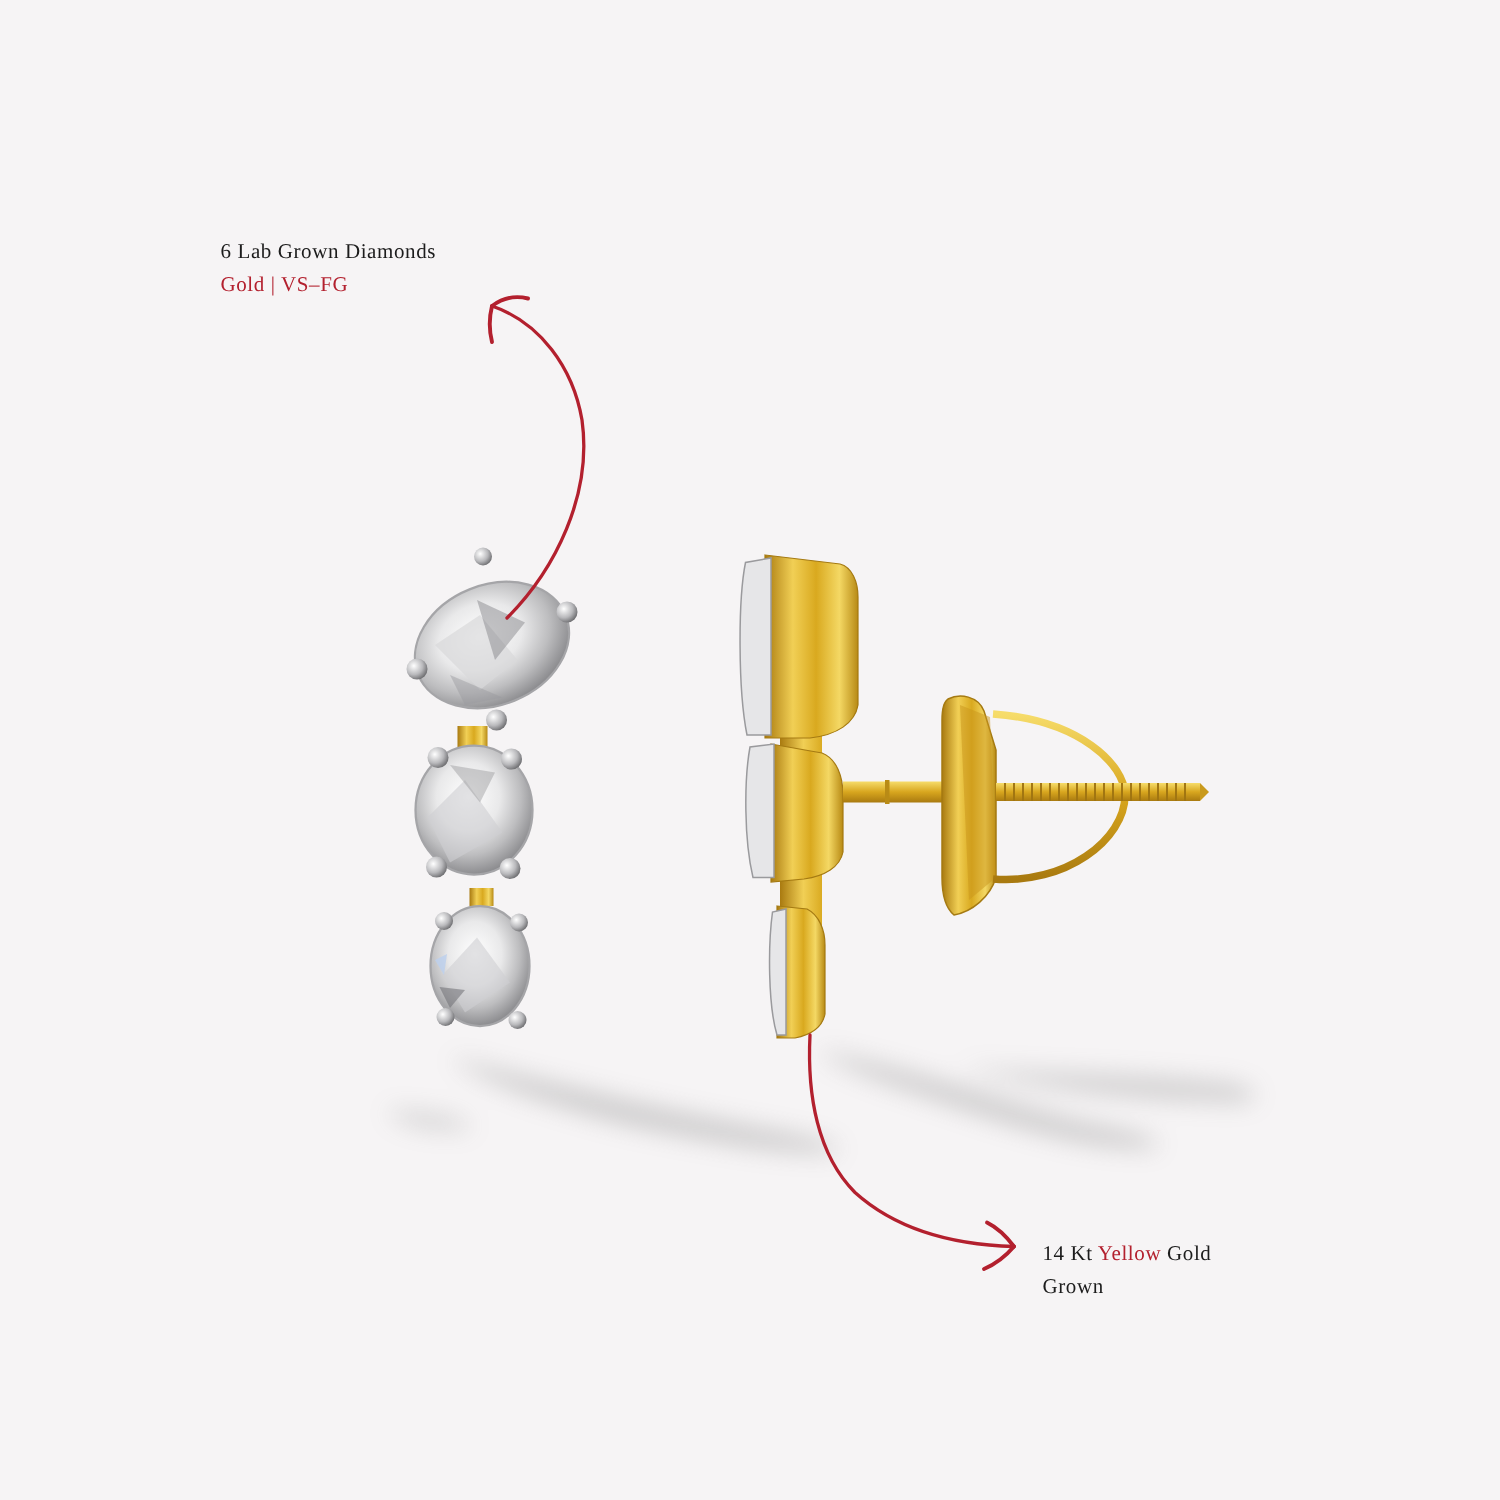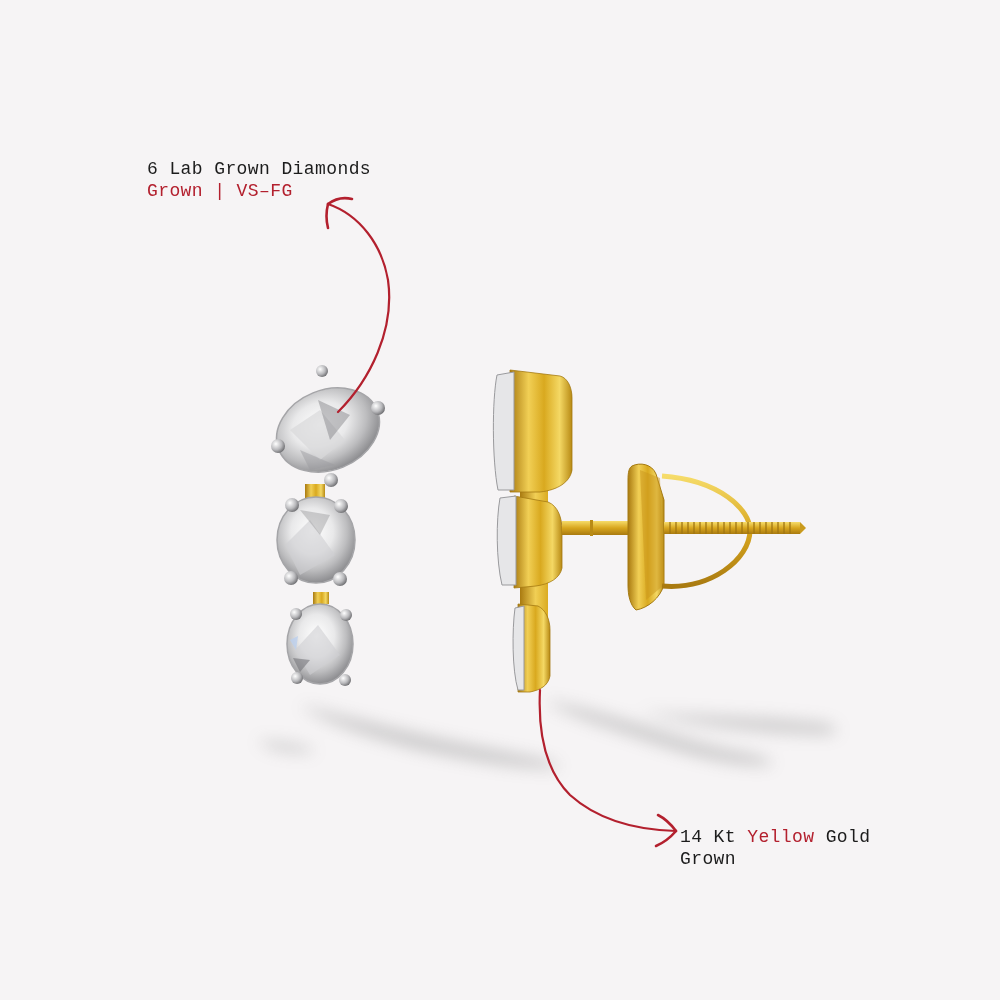--- a/index.html
+++ b/index.html
@@ -6,30 +6,30 @@
     body {
       width: 1000px; height: 1000px;
       background: #f6f4f5;
       position: relative;
       overflow: hidden;
       font-family: "DejaVu Sans", sans-serif;
     }
     .canvas { position: absolute; left: 0; top: 0; width: 1000px; height: 1000px; }
     .label {
       position: absolute;
-      font-family: Liberation Mono, monospace;
-      font-size: 18px;
+      font-family: Liberation Serif, serif;
+      font-size: 14px;
       line-height: 22px;
       color: #1c1c1c;
       letter-spacing: 0.4px;
       white-space: nowrap;
     }
     .label .accent { color: #b3202e; }
     .label-diamonds { left: 147px; top: 158px; }
-    .label-gold { left: 680px; top: 826px; }
+    .label-gold { left: 695px; top: 826px; }
     .line { display: block; }
   </style>
 </head>
 <body>
 
 <svg class="canvas" viewBox="0 0 1000 1000" xmlns="http://www.w3.org/2000/svg">
   <defs>
     <radialGradient id="diamondGrad" cx="45%" cy="40%" r="60%">
       <stop offset="0%" stop-color="#ffffff"></stop>
       <stop offset="45%" stop-color="#e9e9ea"></stop>
@@ -159,19 +159,19 @@
   </g>
   <g fill="none" stroke="#b3202e" stroke-linecap="round">
     <path d="M540 690 C 538 730, 545 770, 570 795 C 600 822, 640 830, 676 831" stroke-width="2.2"></path>
     <path d="M676 831 C 670 823, 664 818, 658 815" stroke-width="2.6"></path>
     <path d="M676 831 C 670 838, 663 843, 656 846" stroke-width="2.6"></path>
   </g>
 </svg>
 
 <div class="label label-diamonds">
   <span class="line">6 Lab Grown Diamonds</span>
-  <span class="line accent">Grown | VS–FG</span>
+  <span class="line accent">Gold | VS–FG</span>
 </div>
 
 <div class="label label-gold">
   <span class="line"><span>14 Kt </span><span class="accent">Yellow</span><span> Gold</span></span>
   <span class="line">Grown</span>
 </div>
 
 </body></html>

